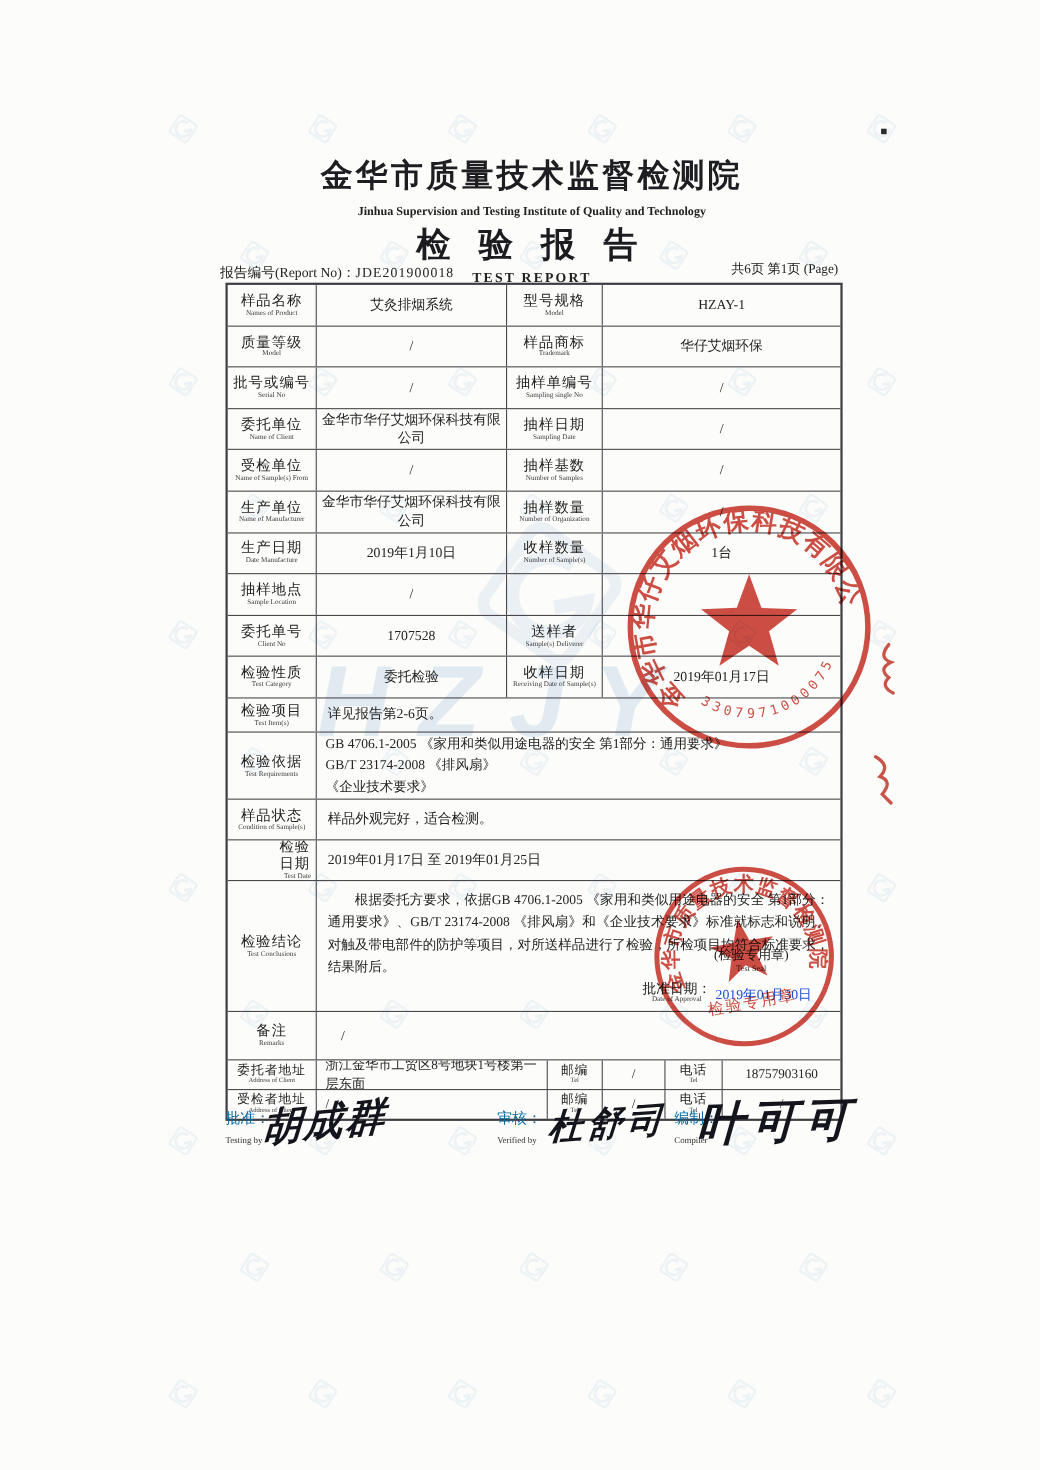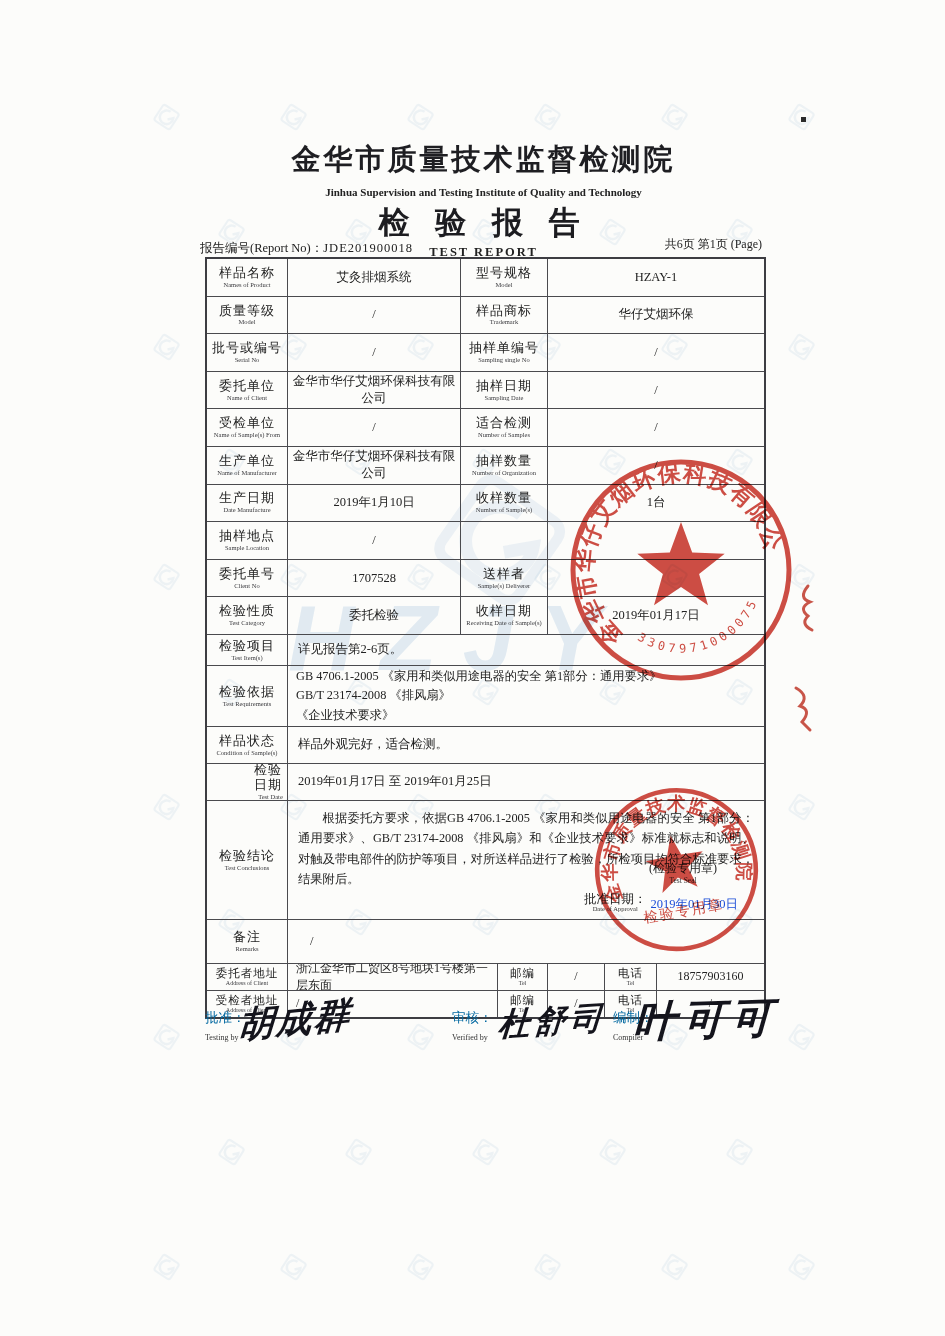--- a/index.html
+++ b/index.html
@@ -377,21 +377,21 @@
         </div>
         <div class="cell vc" style="flex: 0 0 217px;">/</div>
       </div>
       <div class="row" style="height: 36.6px;">
         <div class="cell lab" style="flex: 0 0 80px;">
           <div class="cn">受检单位</div>
           <div class="en">Name of Sample(s) From</div>
         </div>
         <div class="cell vc" style="flex: 0 0 173px;">/</div>
         <div class="cell lab" style="flex: 0 0 87px;">
-          <div class="cn">适合检测</div>
+          <div class="cn">抽样基数</div>
           <div class="en">Number of Samples</div>
         </div>
         <div class="cell vc" style="flex: 0 0 217px;">/</div>
       </div>
       <div class="row" style="height: 36.6px;">
         <div class="cell lab" style="flex: 0 0 80px;">
           <div class="cn">生产单位</div>
           <div class="en">Name of Manufacturer</div>
         </div>
         <div class="cell vc" style="flex: 0 0 173px;">金华市华仔艾烟环保科技有限公司</div>

